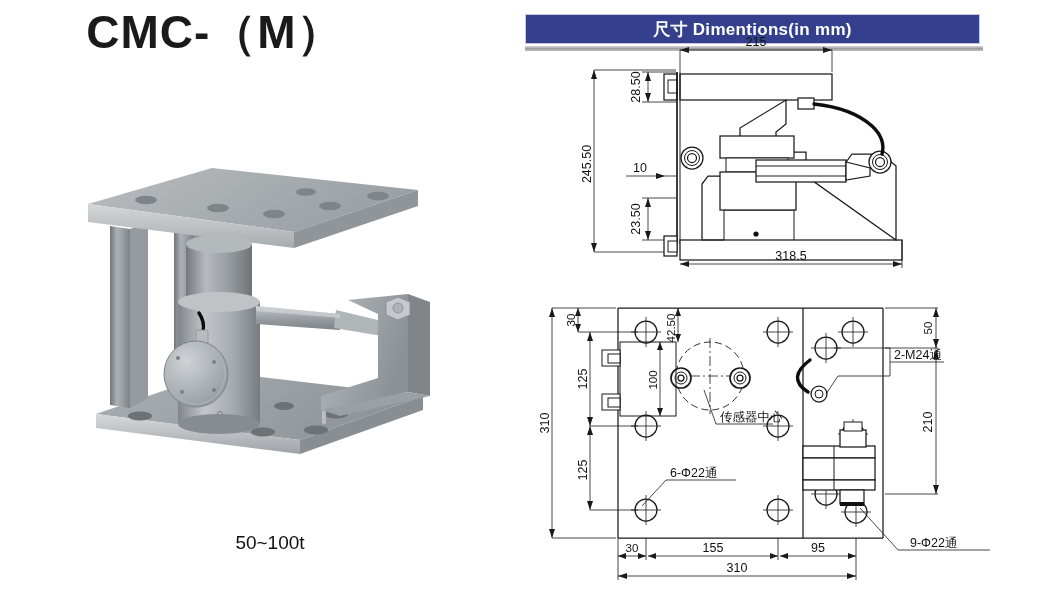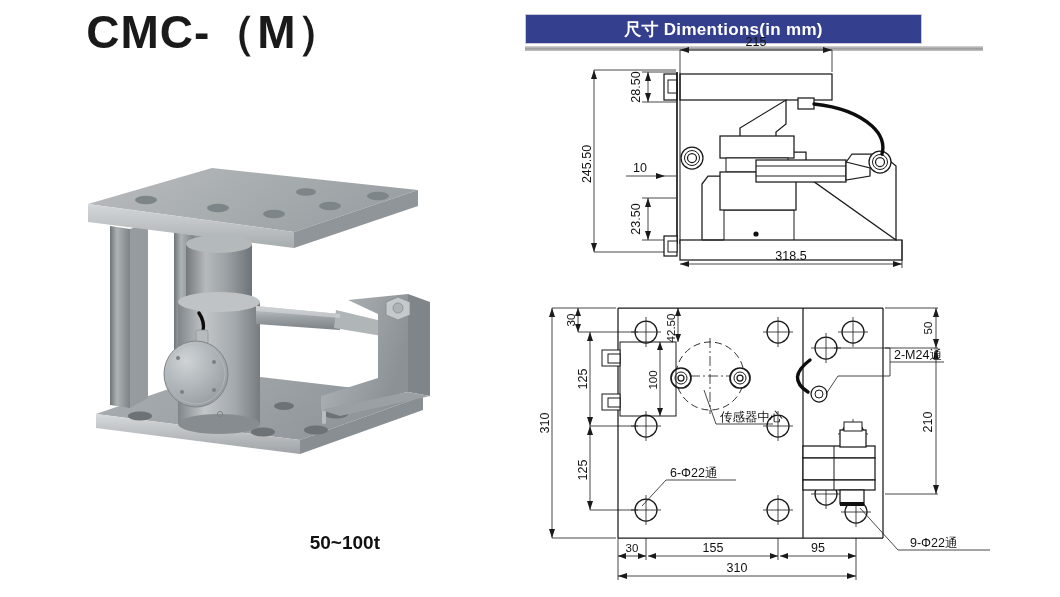--- a/index.html
+++ b/index.html
@@ -15,28 +15,28 @@
   
   .left-panel{position:absolute;left:0;top:0;width:520px;height:597px;}
   .model-title{
     position:absolute;left:0;top:2px;width:430px;
     text-align:center;
     font-size:46px;font-weight:bold;color:#1a1a1a;
     letter-spacing:1px;white-space:nowrap;
   }
   .capacity-label{
     position:absolute;left:160px;top:532px;width:220px;
-    text-align:right;font-size:19px;font-weight:bold;color:#111;
+    text-align:center;font-size:19px;font-weight:normal;color:#111;
   }
   .product-photo{position:absolute;left:78px;top:182px;width:360px;height:290px;}
 
   
   .right-panel{position:absolute;left:520px;top:0;width:540px;height:597px;}
   .dim-banner{
-    position:absolute;left:5px;top:14px;width:397px;height:30px;
+    position:absolute;left:5px;top:14px;width:455px;height:30px;
     background:#34408d;
     border:1px solid #c9c9d8;
     box-sizing:border-box;
     display:flex;align-items:center;justify-content:center;
   }
   .dim-banner-text{
     color:#ffffff;font-size:17px;font-weight:bold;letter-spacing:.3px;
     white-space:nowrap;
   }
   .banner-underbar{

